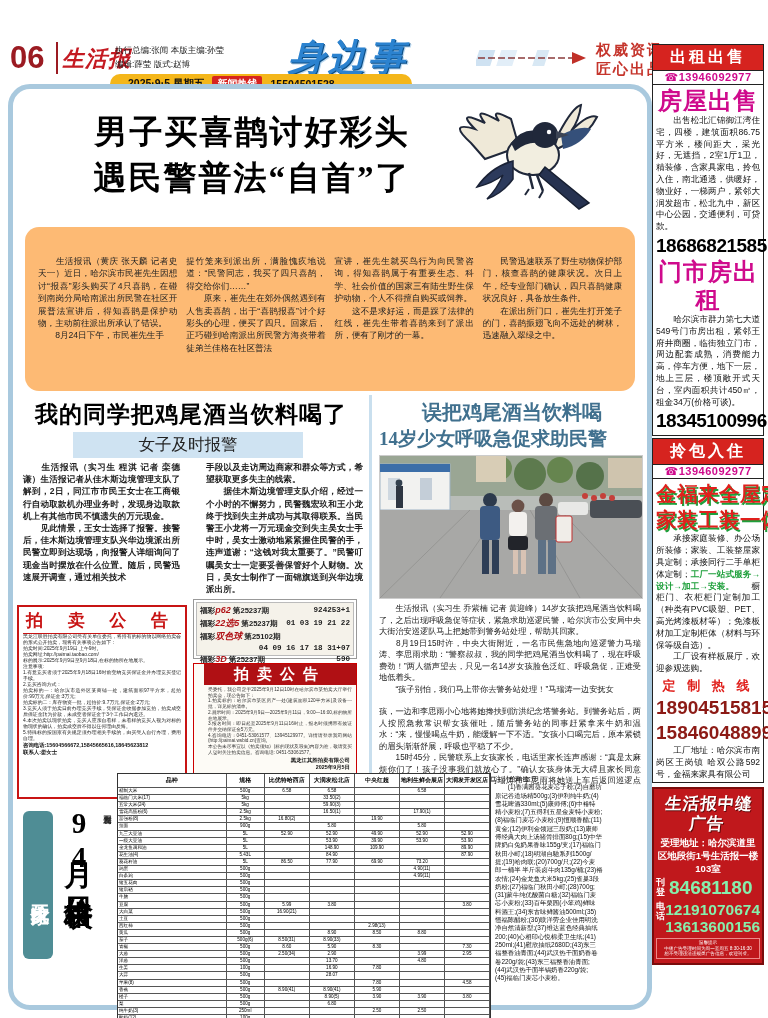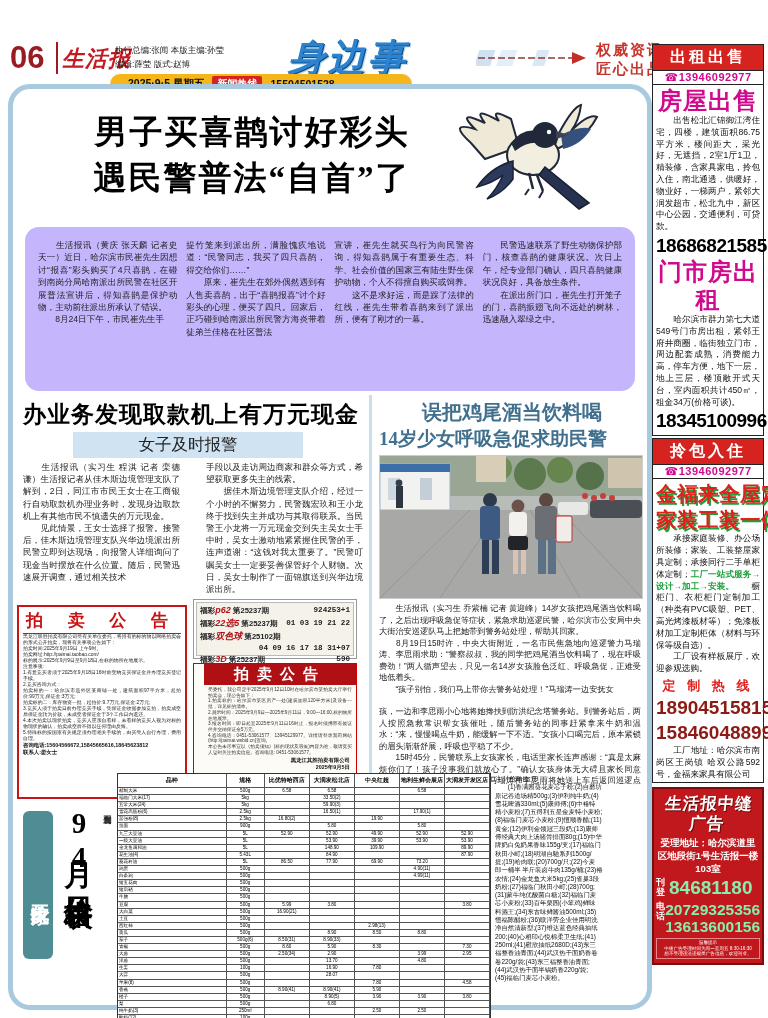--- a/index.html
+++ b/index.html
@@ -21,29 +21,29 @@
   
   .datebar{left:110px;top:74px;width:302px;height:20px;background:#f4b61a;border-radius:11px;
            display:flex;align-items:center;gap:8px;padding-left:18px;box-sizing:border-box;}
   .datebar .d{font-size:10.5px;font-weight:bold;color:#111;}
   .hotline-lab{background:#d6231f;color:#fff;font-size:10px;font-weight:bold;padding:1px 5px;border-radius:2px;}
   
   .frame{left:8px;top:84px;width:644px;height:926px;border:5px solid #a9c9de;border-radius:22px;background:#fff;box-sizing:border-box;}
   .a1-title{left:24px;top:20px;width:430px;font-size:33px;line-height:46px;font-weight:bold;color:#000;
             letter-spacing:2px;font-family:"Liberation Serif","DejaVu Serif",serif;text-align:center;}
   .magpie{left:428px;top:14px;}
-  .a1-panel{left:12px;top:138px;width:610px;height:164px;background:#c4b5fd;border-radius:14px;
-            display:flex;gap:9px;padding:12px 13px;box-sizing:border-box;}
+  .a1-panel{left:12px;top:138px;width:610px;height:164px;background:#fdba74;border-radius:14px;
+            display:flex;gap:9px;padding:28px 13px;box-sizing:border-box;}
   .a1-panel .col{flex:1;font-size:8.6px;line-height:12.4px;color:#222;}
   .vdiv{left:356px;top:306px;width:3px;height:408px;background:#c9dfee;}
   
   .a2-title{left:4px;top:310px;width:348px;text-align:center;font-size:23px;font-weight:bold;color:#000;
             font-family:"Liberation Serif","DejaVu Serif",serif;letter-spacing:1px;}
   .a2-sub{left:60px;top:343px;width:230px;background:#cfe3f2;text-align:center;font-size:16.5px;color:#222;padding:2px 0;}
-  .a2-body{left:10px;top:372px;width:340px;height:142px;display:flex;gap:26px;}
+  .a2-body{left:10px;top:372px;width:340px;height:142px;display:flex;gap:26px;font-weight:bold;}
   .a2-body .col{flex:1;font-size:8.6px;line-height:12.2px;color:#222;}
   
   .auction1{left:4px;top:516px;width:170px;height:194px;border:2px solid #c81414;background:#fff;box-sizing:border-box;padding:2px 4px;overflow:hidden;}
   .auc1-head{color:#c81414;font-weight:bold;font-size:17px;letter-spacing:10px;text-align:center;border-bottom:1.5px solid #c81414;padding-bottom:1px;}
   .auc-body{font-size:4.9px;line-height:6px;color:#222;white-space:pre-line;}
   .auc-foot{font-size:5.4px;font-weight:bold;color:#111;line-height:6.5px;white-space:pre-line;}
   
   .lottery{left:180px;top:510px;width:164px;height:60px;background:#f5f2ea;border:1px solid #999;
            box-shadow:inset 0 0 0 2px #fff,inset 0 0 0 3px #bbb;padding:4px 6px;box-sizing:border-box;}
   .lot-row{display:flex;justify-content:space-between;font-size:7.6px;font-weight:bold;color:#222;line-height:12px;}
@@ -165,21 +165,21 @@
       <div class="col just" style="white-space:pre-line">提竹笼来到派出所，满脸愧疚地说道：“民警同志，我买了四只喜鹊，得交给你们……”
 　　原来，崔先生在郊外偶然遇到有人售卖喜鹊，出于“喜鹊报喜”讨个好彩头的心理，便买了四只。回家后，正巧碰到哈南派出所民警方海炎带着徒弟兰佳格在社区普法</div>
       <div class="col just" style="white-space:pre-line">宣讲，崔先生就买鸟行为向民警咨询，得知喜鹊属于有重要生态、科学、社会价值的国家三有陆生野生保护动物，个人不得擅自购买或饲养。
 　　这不是求好运，而是踩了法律的红线，崔先生带着喜鹊来到了派出所，便有了刚才的一幕。</div>
       <div class="col just" style="white-space:pre-line">　　民警迅速联系了野生动物保护部门，核查喜鹊的健康状况。次日上午，经专业部门确认，四只喜鹊健康状况良好，具备放生条件。
 　　在派出所门口，崔先生打开笼子的门，喜鹊振翅飞向不远处的树林，迅速融入翠绿之中。</div>
     </div>
 
     <div class="abs vdiv"></div>
 
-    <div class="abs a2-title">办业务发现取款机上有万元现金</div>
+    <div class="abs a2-title">我的同学把鸡尾酒当饮料喝了</div>
     <div class="abs a2-sub">女子及时报警</div>
     <div class="abs a2-body">
       <div class="col just" style="white-space:pre-line">　　生活报讯（实习生 程淇 记者 栾德谦）生活报记者从佳木斯边境管理支队了解到，2日，同江市市民王女士在工商银行自动取款机办理业务时，发现身边取款机上有其他市民不慎遗失的万元现金。
 　　见此情景，王女士选择了报警。接警后，佳木斯边境管理支队兴华边境派出所民警立即到达现场，向报警人详细询问了现金当时摆放在什么位置。随后，民警迅速展开调查，通过相关技术</div>
       <div class="col just" style="white-space:pre-line">手段以及走访周边商家和群众等方式，希望获取更多失主的线索。
 　　据佳木斯边境管理支队介绍，经过一个小时的不懈努力，民警魏宏玖和王小龙终于找到失主并成功与其取得联系。当民警王小龙将一万元现金交到失主吴女士手中时，吴女士激动地紧紧握住民警的手，连声道谢：“这钱对我太重要了。”民警叮嘱吴女士一定要妥善保管好个人财物。次日，吴女士制作了一面锦旗送到兴华边境派出所。</div>
     </div>
 
     <div class="abs auction1">
       <div class="auc1-head">拍 卖 公 告</div>
@@ -663,21 +663,21 @@
     <div class="midseam">
       <div class="ms-title">生活报中缝广告</div>
       <div class="ms-addr">受理地址：哈尔滨道里区地段街1号生活报一楼103室</div>
       <div class="ms-row">
         <div class="ms-lab">刊登</div>
         <div class="ms-num n1">84681180</div>
       </div>
       <div class="ms-row">
         <div class="ms-lab">电话</div>
         <div>
-          <div class="ms-num n2">20729325356</div>
+          <div class="ms-num n2">12191070674</div>
           <div class="ms-num n2">13613600156</div>
         </div>
       </div>
       <div class="ms-foot">温馨提示
 中缝广告受理时间为周一至周五 8:30-16:30
 恕不受理违法违规类广告信息，欢迎刊登。</div>
     </div>
   </div>
 
 </div>

